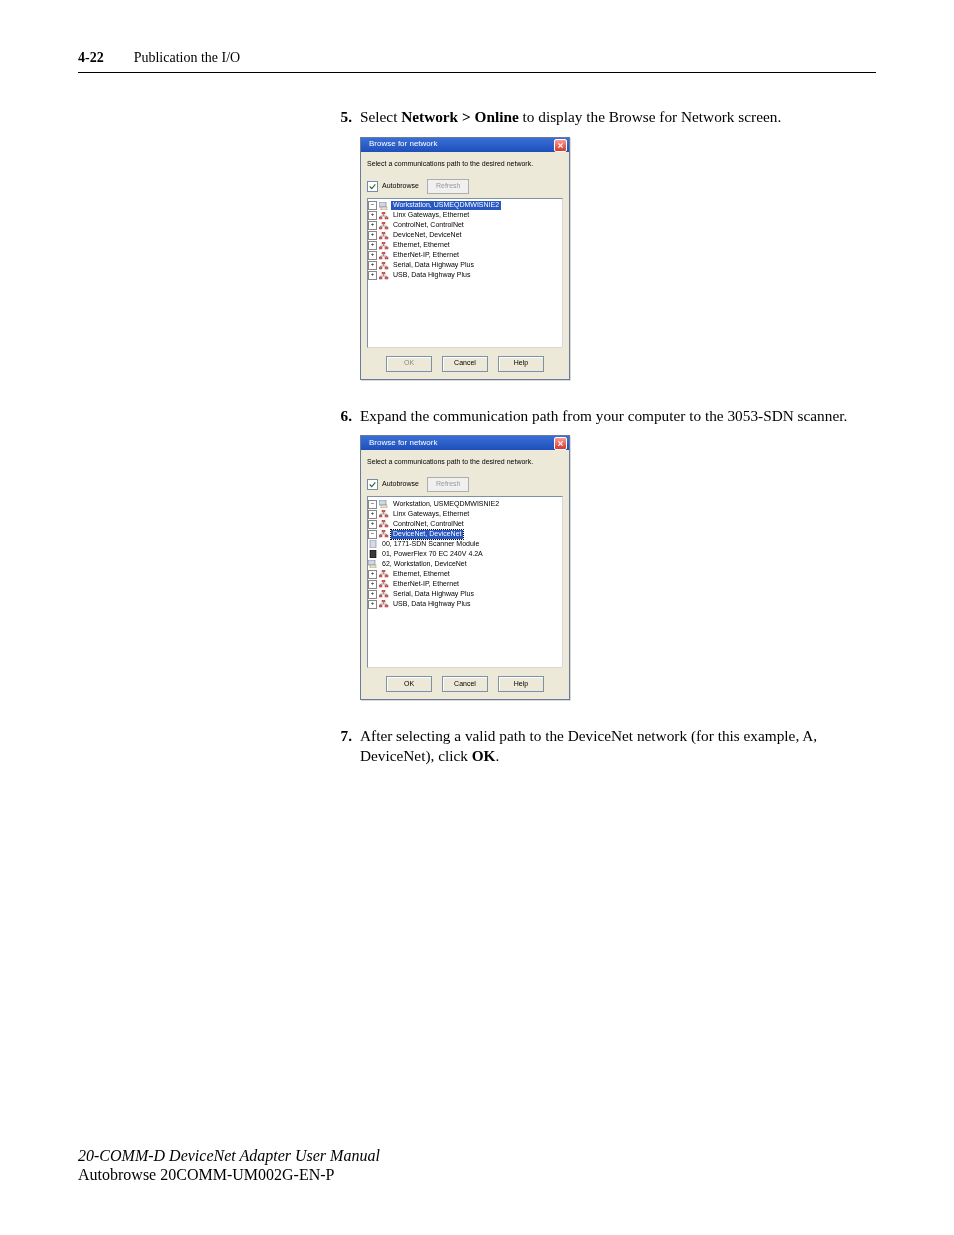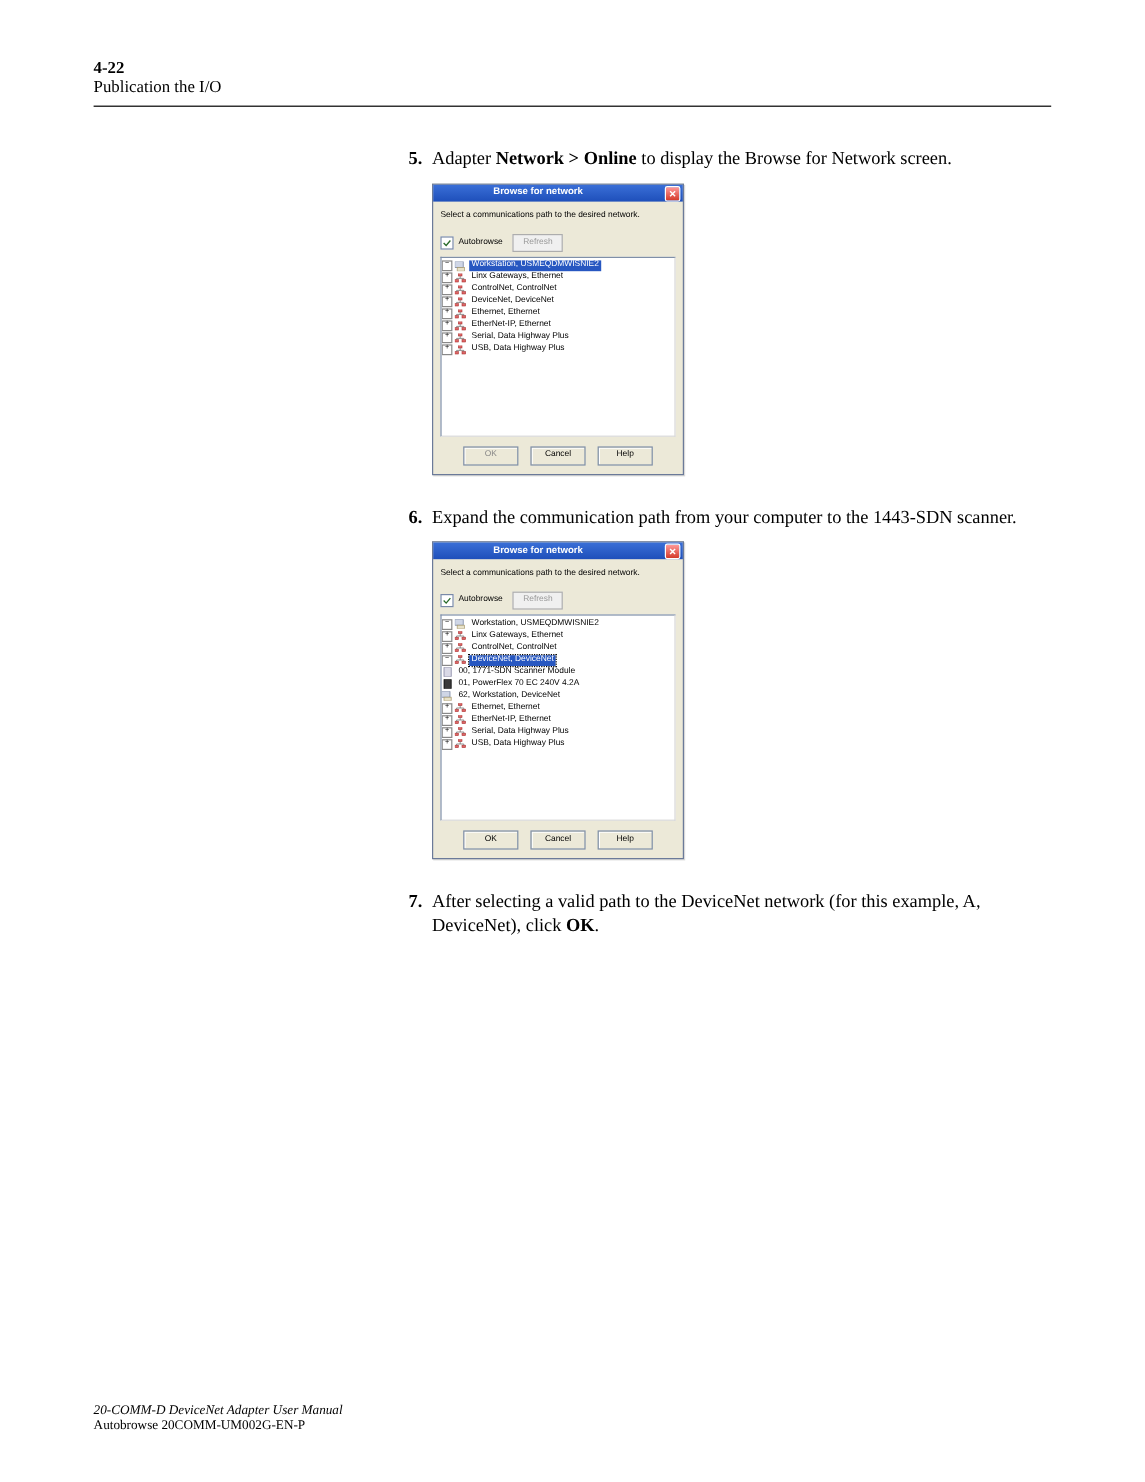--- a/index.html
+++ b/index.html
@@ -1,35 +1,35 @@
 <!DOCTYPE html>
 <html><head>
 <meta charset="utf-8">
 <style>
   @page { size: 954px 1235px; margin: 0; }
   html, body { margin: 0; padding: 0; width: 954px; height: 1235px; font-family: "Times New Roman", Times, serif; background: #fff; color: #000; }
   .page { position: relative; width: 954px; height: 1235px; box-sizing: border-box; padding: 50px 78px 40px 78px; }
-  .header-row { display: flex; align-items: baseline; font-size: 14px; margin-bottom: 6px; flex-direction: column; }
+  .header-row { display: flex; align-items: baseline; font-size: 14px; margin-bottom: 6px; }
   .page-num { font-weight: bold; margin-right: 30px; }
   .chapter { }
   .header-rule { border: none; border-top: 1px solid #000; margin: 2px 0 34px 0; }
   .content-col { margin-left: 244px; width: 555px; font-size: 15.3px; line-height: 1.28; }
   .step { display: flex; margin: 0 0 10px 0; }
   .step-num { width: 30px; font-weight: bold; flex-shrink: 0; text-align: right; padding-right: 8px;}
   .step-body { flex: 1; }
   .step-body p { margin: 0 0 10px 0; }
   .bold { font-weight: bold; }
   .dialog-img { margin: 4px 0 16px 0; }
-  .footer { position: absolute; left: 78px; bottom: 40px; font-size: 11px; line-height: 1.2; }
+  .footer { position: absolute; left: 78px; bottom: 51px; font-size: 16px; line-height: 1.2; }
   .footer .ital { font-style: italic; }
 
   
   .dialog { width: 208px; font-family: Tahoma, Arial, sans-serif; font-size: 7px; background: #ece9d8; border: 1px solid #6b7a99; box-shadow: 1px 1px 0 rgba(0,0,0,.15); }
   .titlebar { height: 14px; background: linear-gradient(#3a6fd7,#1e4fba); display: flex; align-items: center; position: relative; }
-  .titlebar-text { color: #fff; font-weight: bold; font-size: 8px; padding-left: 20px; margin-left: 30px; }
+  .titlebar-text { color: #fff; font-weight: normal; font-size: 8px; padding-left: 8px; }
   .close-btn { position: absolute; right: 2px; top: 1px; width: 11px; height: 11px; background: linear-gradient(#f99,#d43a2a); border: 1px solid #fff; border-radius: 2px; display:flex; align-items:center; justify-content:center; }
   .close-btn svg { width: 7px; height: 7px; }
   .dlg-body { padding: 8px 6px 5px 6px; }
   .dlg-instr { margin: 0 0 10px 0; }
   .ab-row { display:flex; align-items:center; gap:4px; margin-bottom:4px; }
   .ab-check { width:9px; height:9px; border:1px solid #7a8aa8; background:#fff; display:inline-flex; align-items:center; justify-content:center; }
   .ab-check svg { width:7px; height:7px; }
   .ab-btn { padding: 0 8px; height: 13px; border:1px solid #adadad; background:#f0f0f0; color:#999; display:inline-flex; align-items:center; }
   .tree-pane { width: 100%; height: var(--th,150px); background: #fff; border: 1px solid #7f8fa8; border-right-color:#d8d8d8; border-bottom-color:#d8d8d8; box-sizing:border-box; padding: 2px 0 2px 0; overflow:hidden; }
   .tree-pane ul { list-style:none; margin:0; padding:0; }
@@ -55,21 +55,21 @@
   <span class="page-num">4-22</span>
   <span class="chapter">Publication the I/O</span>
 </div>
 <hr class="header-rule">
 
 <div class="content-col">
 
   <div class="step">
     <div class="step-num">5.</div>
     <div class="step-body">
-      <p><span>Adapter </span><span class="bold">Network &gt; Online</span><span> to display the Browse for Network screen.</span></p>
+      <p><span>Select </span><span class="bold">Network &gt; Online</span><span> to display the Browse for Network screen.</span></p>
 
       <div class="dialog-img">
         <div class="dialog">
           <div class="titlebar">
             <span class="titlebar-text">Browse for network</span>
             <span class="close-btn">
               <svg viewBox="0 0 10 10">
                     <path d="M2 2 L8 8 M8 2 L2 8" stroke="#fff" stroke-width="1.7"></path>
                   </svg>
             </span>
@@ -208,21 +208,21 @@
             </div>
           </div>
         </div>
       </div>
     </div>
   </div>
 
   <div class="step">
     <div class="step-num">6.</div>
     <div class="step-body">
-      <p>Expand the communication path from your computer to the 1443-SDN scanner.</p>
+      <p>Expand the communication path from your computer to the 3053-SDN scanner.</p>
 
       <div class="dialog-img">
         <div class="dialog">
           <div class="titlebar">
             <span class="titlebar-text">Browse for network</span>
             <span class="close-btn">
               <svg viewBox="0 0 10 10">
                     <path d="M2 2 L8 8 M8 2 L2 8" stroke="#fff" stroke-width="1.7"></path>
                   </svg>
             </span>

